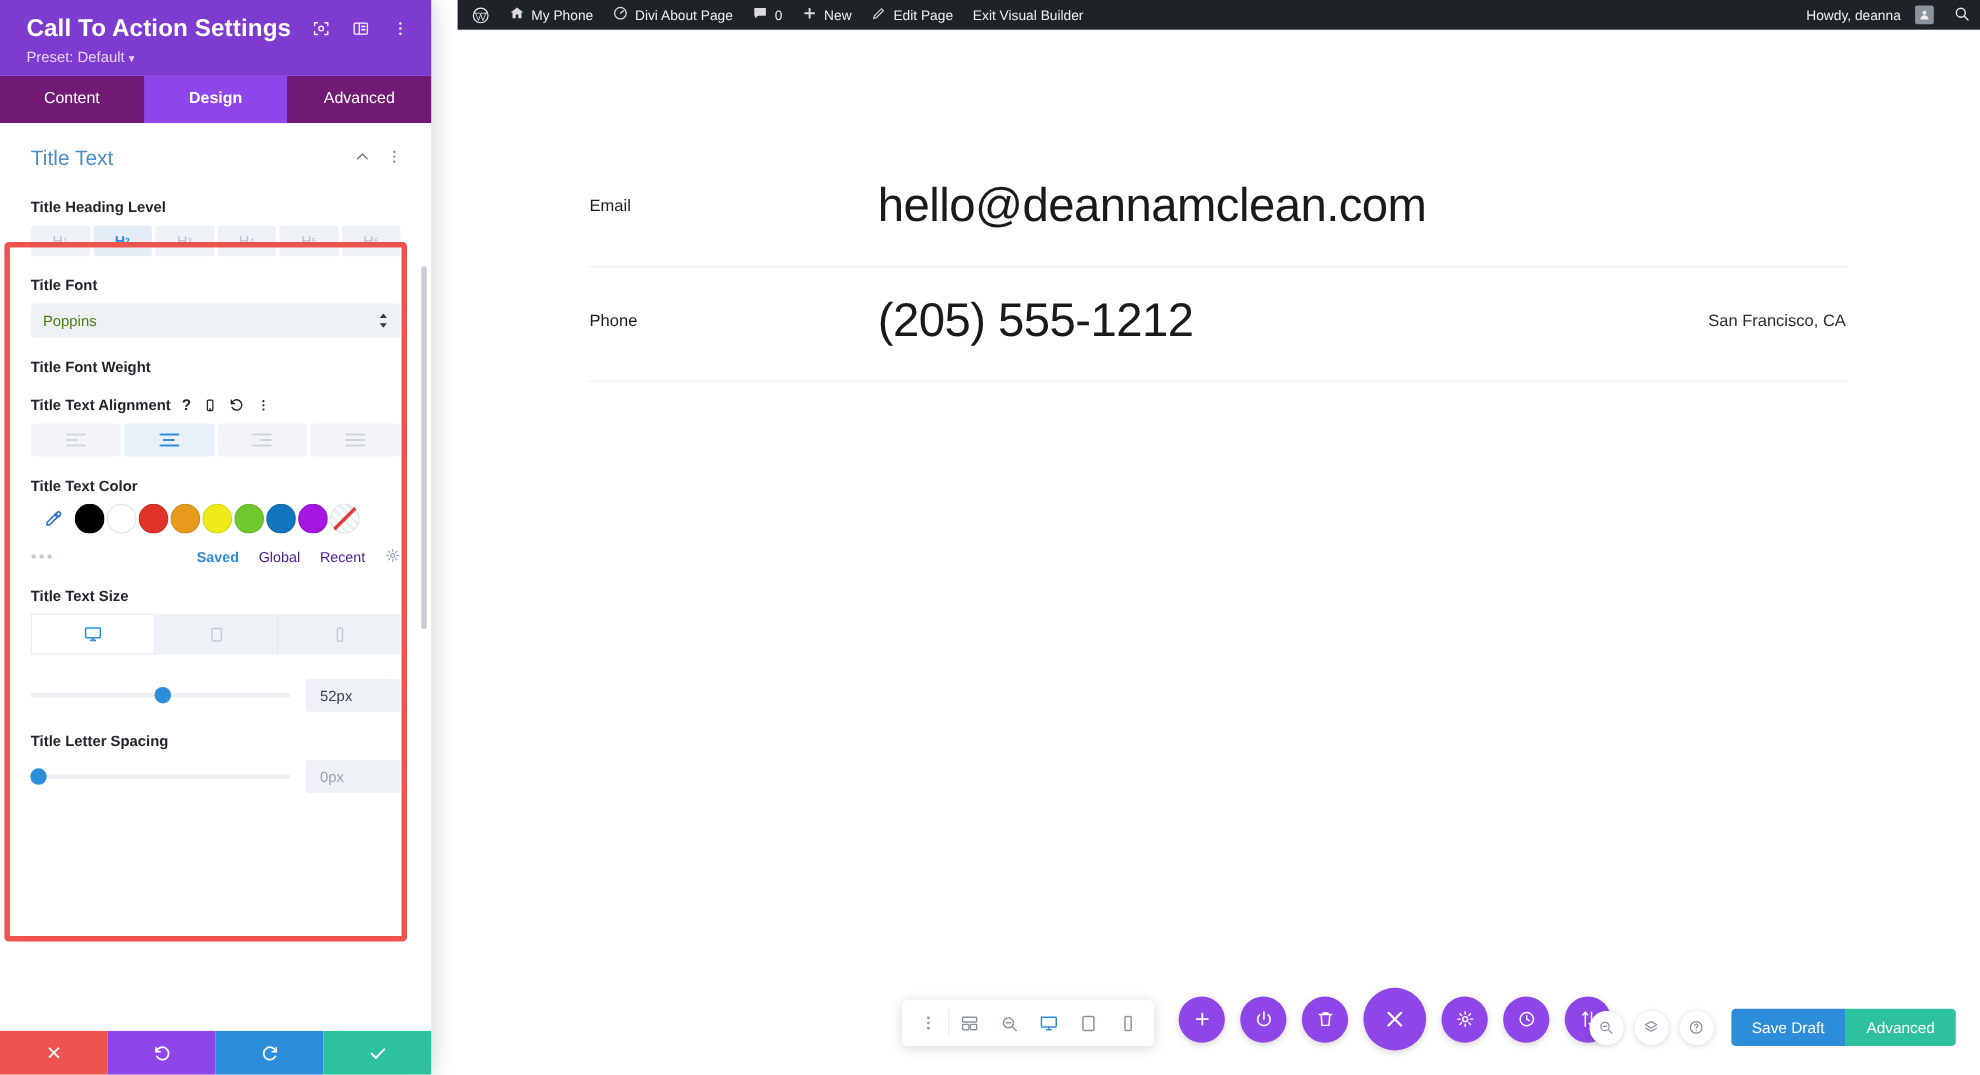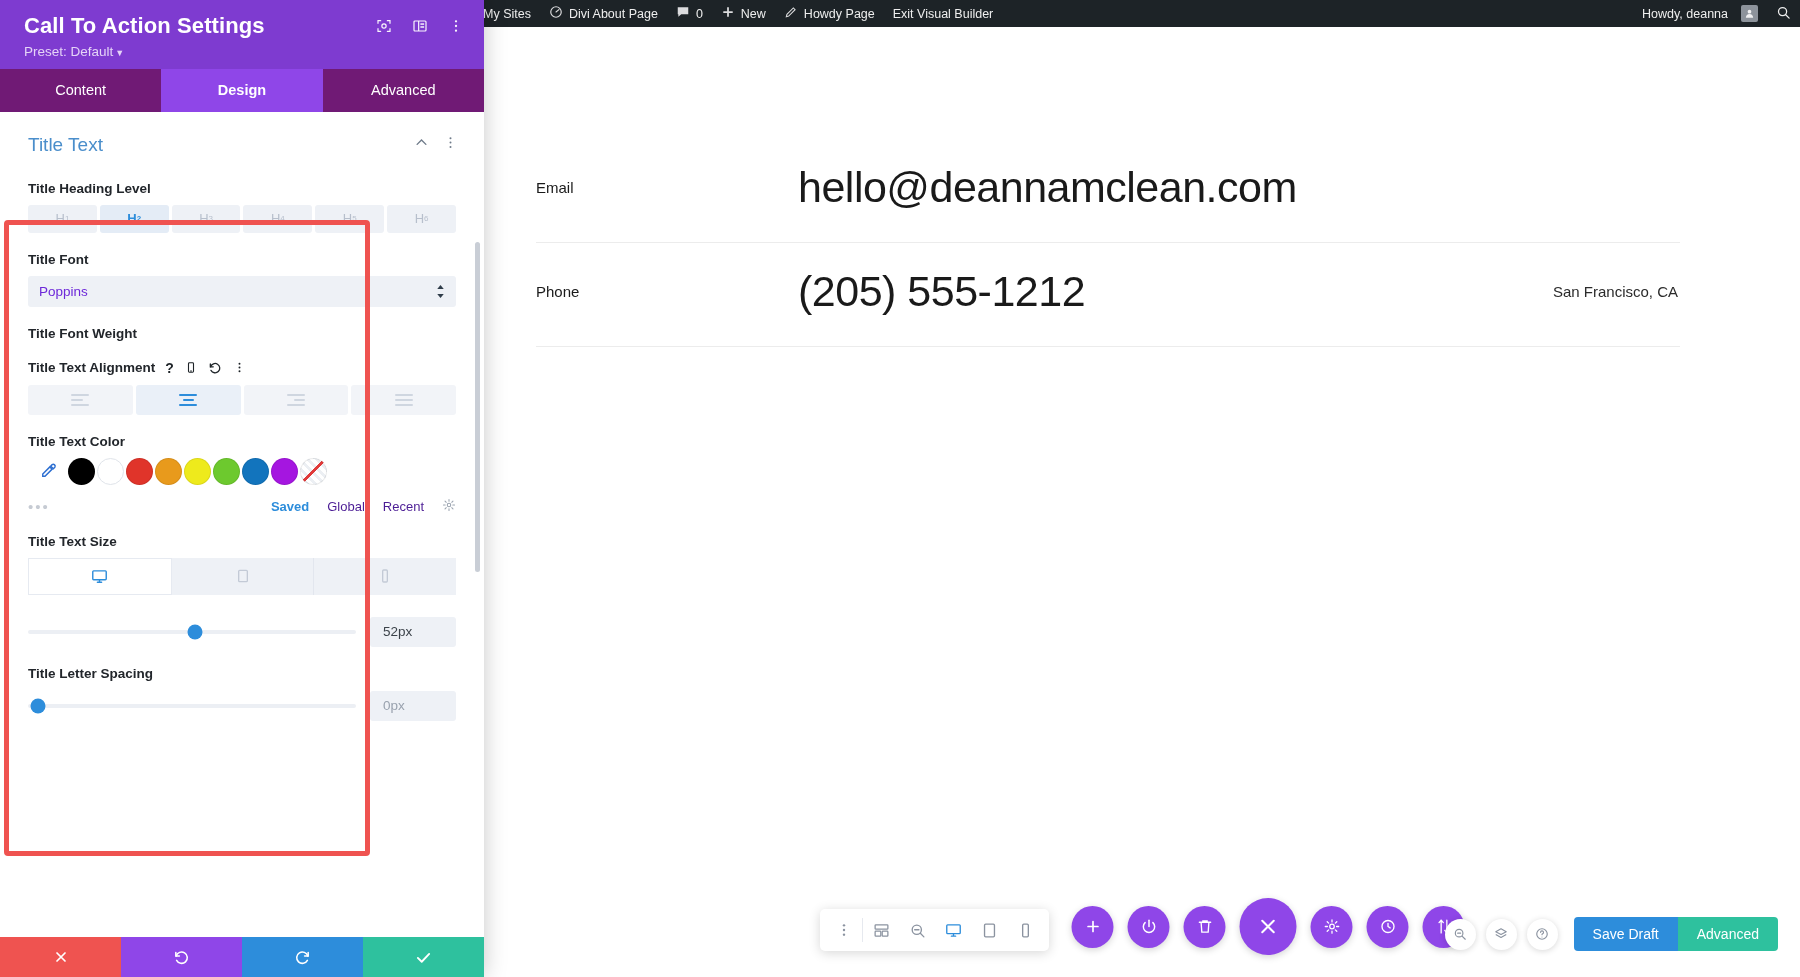--- a/index.html
+++ b/index.html
@@ -8,21 +8,21 @@
     overflow: hidden;
     font-family: "Liberation Sans", sans-serif;
     background: #ffffff;
   }
 
   #root { position: relative; width: 1800px; height: 977px; }
 
   
   .settings-panel {
     position: absolute; left: 0; top: 0;
-    width: 484px; height: 977px;
+    width: 392px; height: 977px;
     background: #ffffff;
     z-index: 30;
     display: flex; flex-direction: column;
     box-shadow: 0 0 22px rgba(0,0,0,.22);
   }
   .sp-header {
     background: #7e3bd0;
     padding: 14px 20px 10px 24px;
     position: relative;
     flex: 0 0 auto;
@@ -101,21 +101,21 @@
     display: flex; align-items: center; justify-content: center; cursor: pointer;
   }
   .align-btn.active { background: #eaf0f8; }
   .align-lines { display: flex; flex-direction: column; gap: 3px; width: 18px; }
   .align-lines i { display:block; height: 2px; background: #cfd6e0; border-radius: 1px; }
   .align-btn.active .align-lines i { background: #2d8ddb; }
 
   .select-box {
     background: #eef1f6; border-radius: 3px; height: 31px;
     display: flex; align-items: center; padding: 0 11px;
-    font-size: 13.5px; color: #6d28d9; cursor: pointer; position: relative;
+    font-size: 13.5px; color: #4d7c0f; cursor: pointer; position: relative;
   }
   .select-box.muted { color: #7b8694; }
   .select-box .arrows {
     position: absolute; right: 11px; display: flex; flex-direction: column;
     gap: 2px; color: #2f3d4a;
   }
 
   .swatch-row { display: flex; align-items: center; gap: 0; margin-top: 2px; }
   .eyedrop { width: 40px; display: flex; align-items: center; justify-content: center; cursor: pointer; }
   .swatches { display: flex; gap: 2px; }
@@ -276,21 +276,21 @@
         <circle cx="12" cy="12" r="10"></circle>
         <path d="M4.5 8 L9 19 L12 10 M12 10 L15 19 L19.5 8 M3 9 H21" stroke-width="1.1"></path>
       </svg>
     </div>
     <div class="wp-item">
       <span>
         <svg width="14" height="14" viewBox="0 0 24 24" fill="#dcdcde">
             <path d="M12 3 2 11h3v9h5v-6h4v6h5v-9h3z"></path>
           </svg>
       </span>
-      <span>My Sites</span>
+      <span>My Phone</span>
     </div>
     <div class="wp-item">
       <span>
         <svg width="14" height="14" viewBox="0 0 24 24" fill="none" stroke="#dcdcde" stroke-width="2">
           <circle cx="12" cy="12" r="9"></circle>
             <path d="M12 12 l5-4" stroke-linecap="round"></path>
         </svg>
       </span>
       <span>Divi About Page</span>
     </div>
@@ -309,21 +309,21 @@
           </svg>
       </span>
       <span>New</span>
     </div>
     <div class="wp-item">
       <span>
         <svg width="14" height="14" viewBox="0 0 24 24" fill="none" stroke="#dcdcde" stroke-width="1.8">
             <path d="M4 20l4-1 11-11-3-3L5 16z"></path>
           </svg>
       </span>
-      <span>Howdy Page</span>
+      <span>Edit Page</span>
     </div>
     <div class="wp-item">
       <span>Exit Visual Builder</span>
     </div>
 
     <div class="wp-right">
       <div class="wp-item">
         <span>Howdy, deanna</span>
         <span class="avatar-box">
           <svg width="11" height="11" viewBox="0 0 24 24" fill="#f0f0f1">

